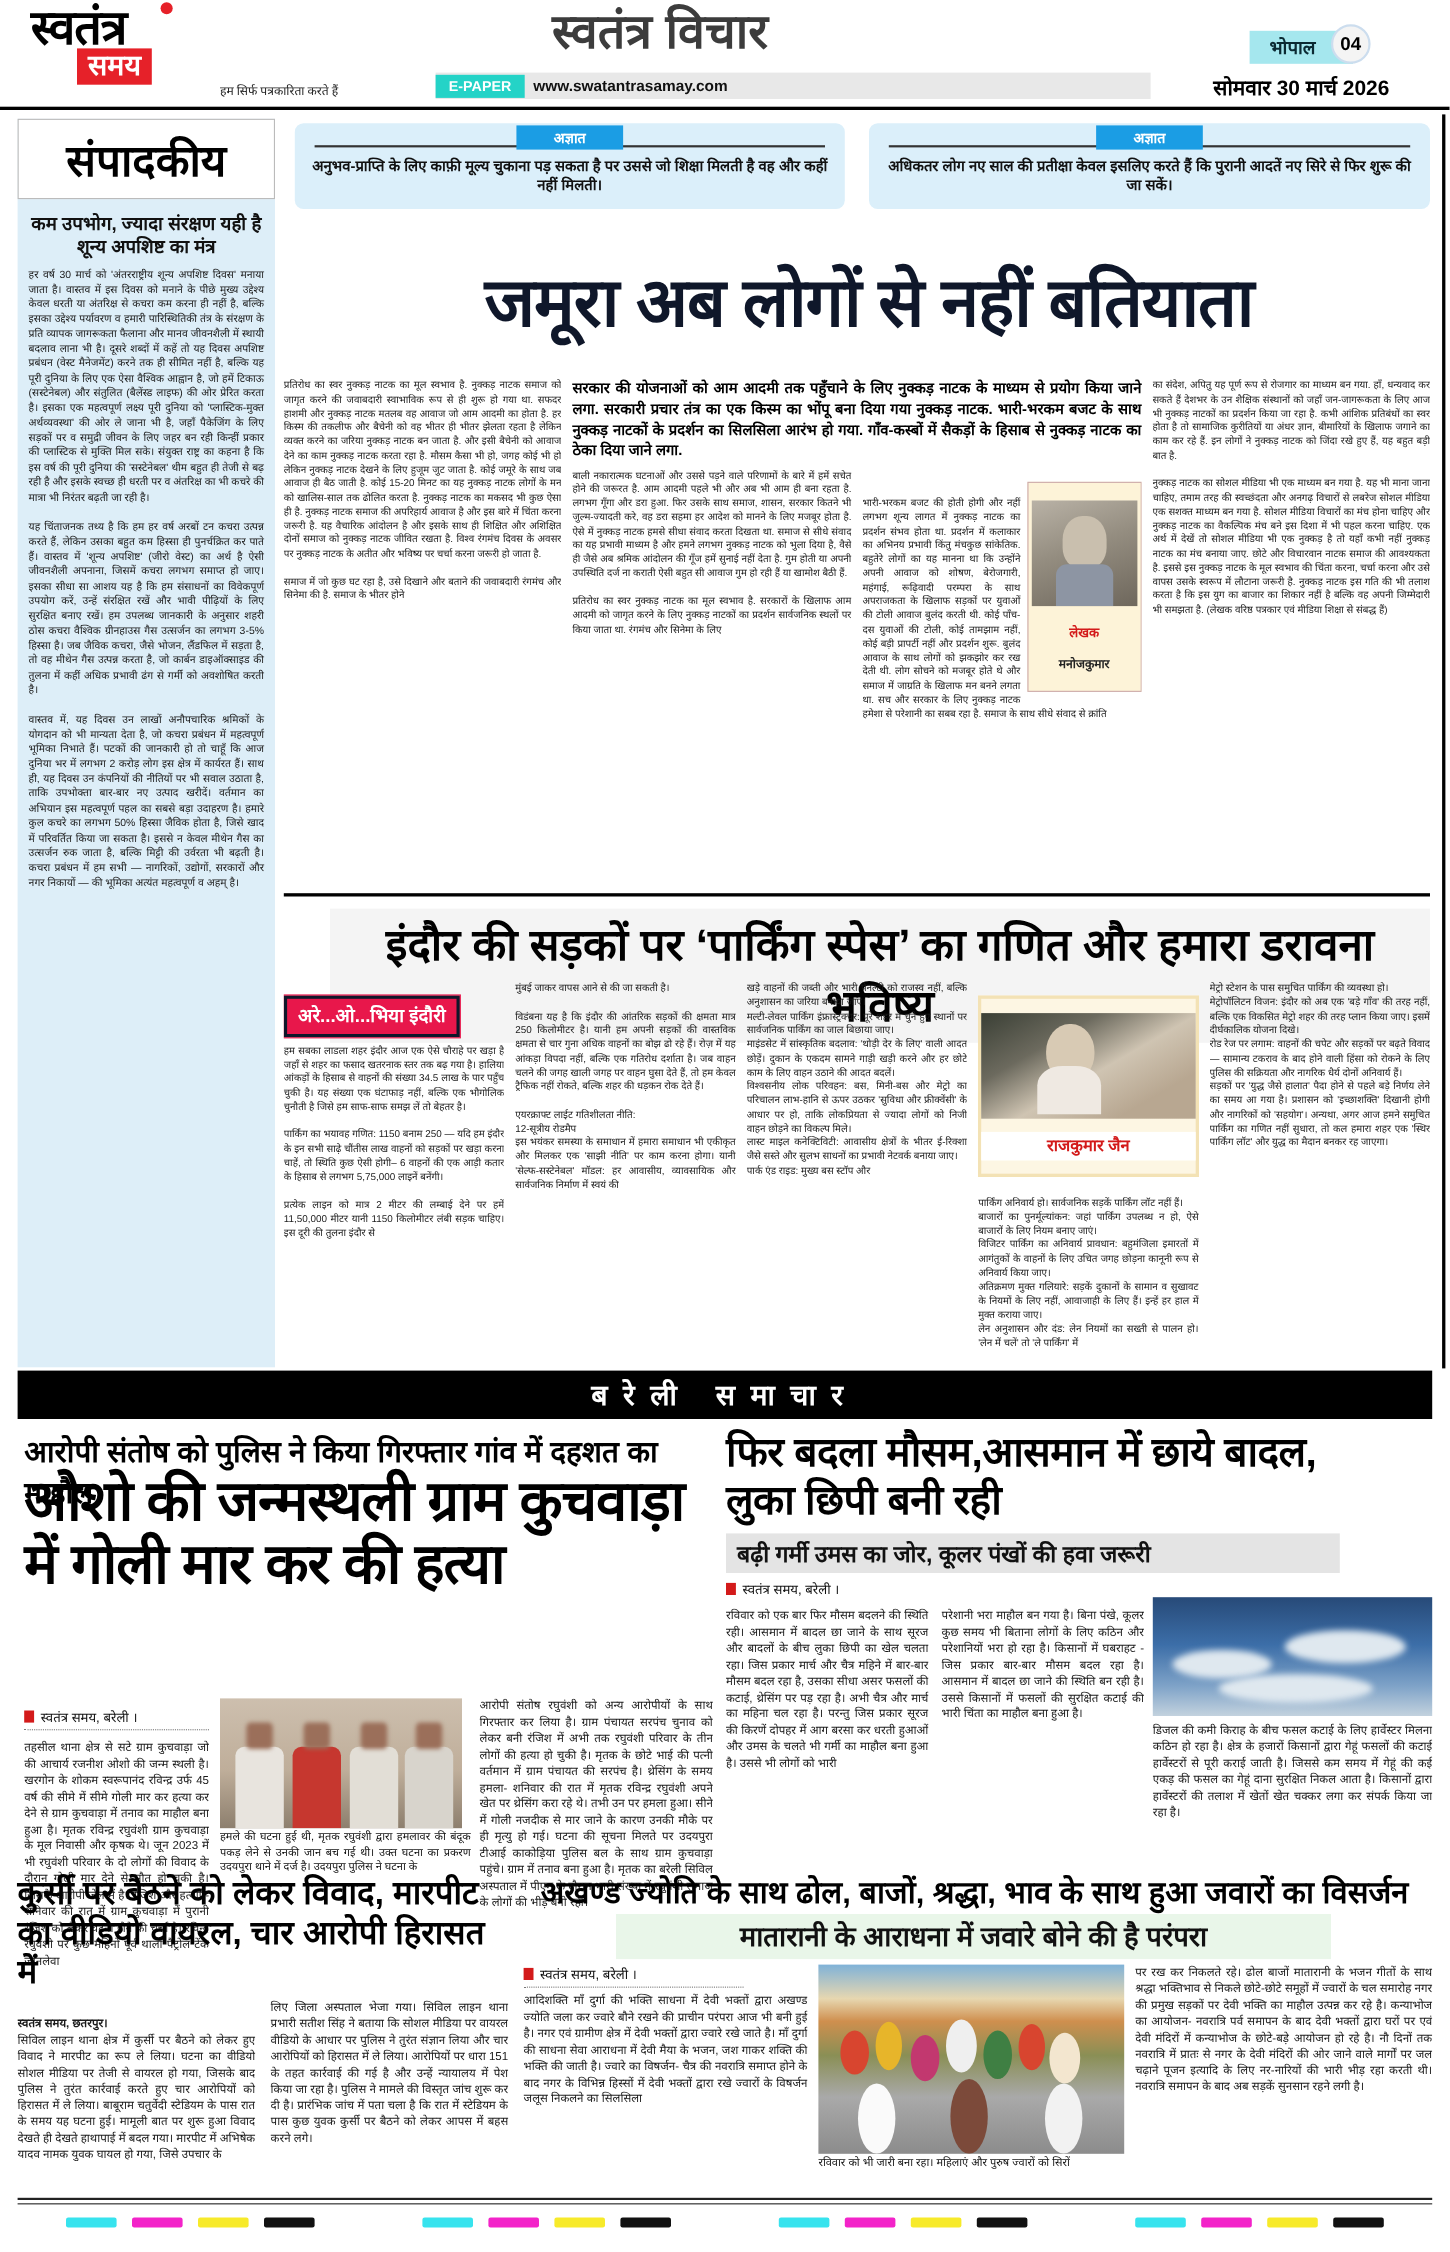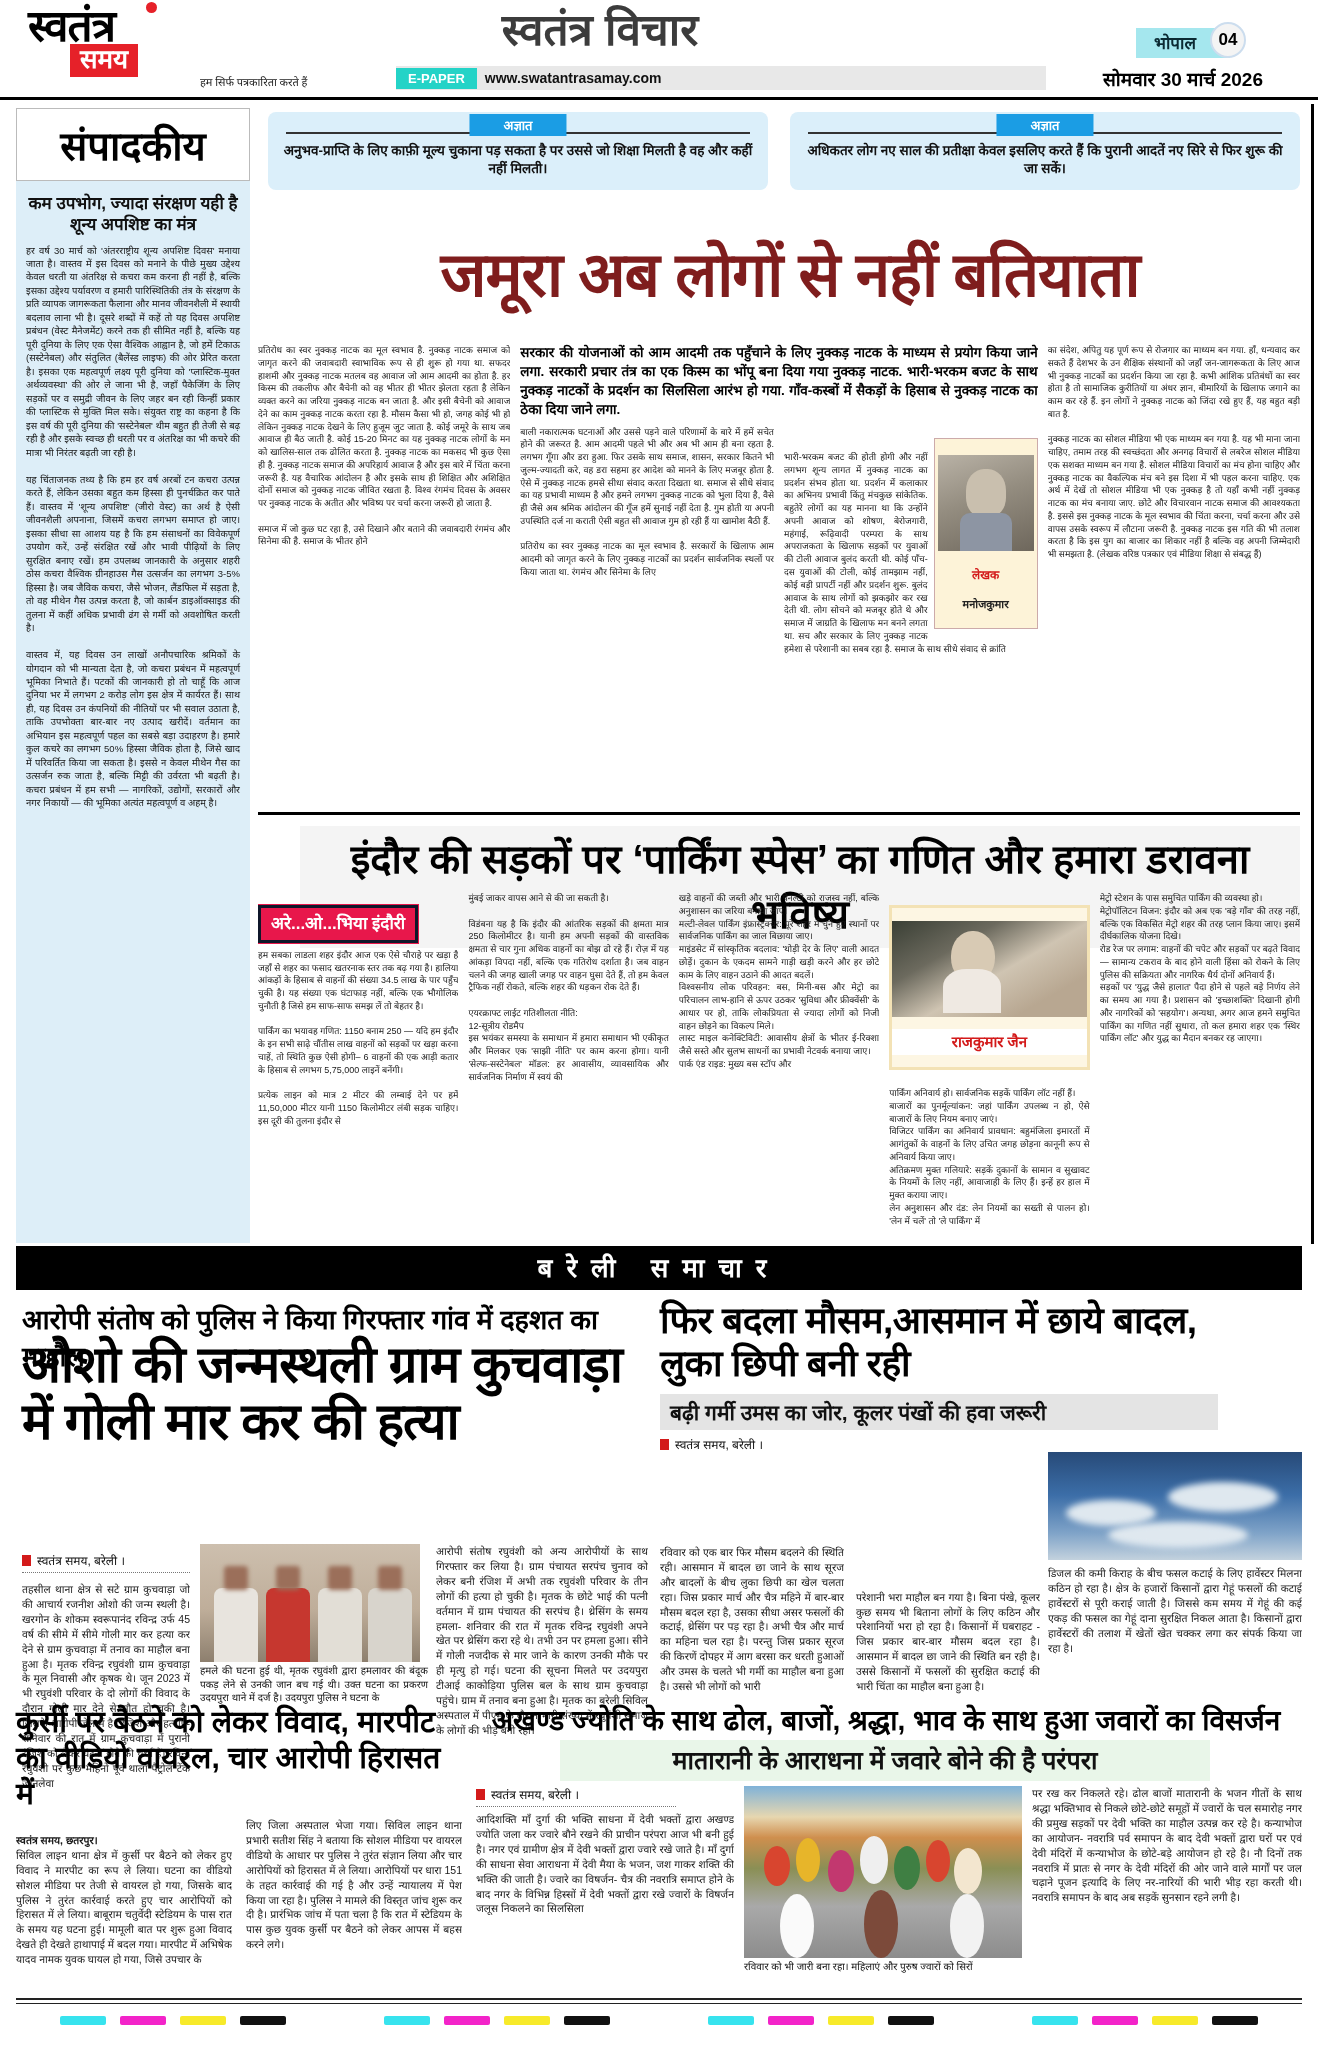--- a/index.html
+++ b/index.html
@@ -29,21 +29,21 @@
   .editorial-sub { text-align:center; font-weight:bold; font-size:17px; line-height:1.25; padding:6px 8px 4px; color:#111; }
   .editorial-body { padding:4px 10px; font-size:9.5px; line-height:1.42; text-align:justify; white-space:pre-line; color:#1a1a1a; }
 
   
   .quote-box { position:absolute; top:112px; height:78px; background:#dbeffa; border-radius:8px; }
   .quote-box .label-line { position:relative; border-bottom:2px solid #333; margin:0 18px; height:22px; }
   .quote-label { position:absolute; left:50%; transform:translateX(-50%); top:2px; background:#1b9de4; color:#fff; font-weight:bold; font-size:13px; padding:2px 34px; }
   .quote-text { text-align:center; font-weight:bold; font-size:13.5px; line-height:1.35; padding:8px 14px 0; color:#111; }
 
   
-  .lead-headline { position:absolute; left:300px; top:230px; width:980px; text-align:center; font-size:62px; font-weight:bold; color:#7f1d1d; letter-spacing:-1px; }
+  .lead-headline { position:absolute; left:300px; top:230px; width:980px; text-align:center; font-size:62px; font-weight:bold; color:#0f172a; letter-spacing:-1px; }
   .lead-body { position:absolute; left:258px; top:344px; width:1042px; height:460px; display:flex; gap:10px; }
   .newscol { flex:1; font-size:9px; line-height:1.42; text-align:justify; white-space:pre-line; color:#1a1a1a; overflow:hidden; }
   .lead-mid { flex:2.05; display:flex; flex-direction:column; overflow:hidden; }
   .lead-intro { font-weight:bold; font-size:13.5px; line-height:1.4; text-align:justify; color:#000; margin-bottom:6px; }
   .lead-mid-cols { display:flex; gap:10px; flex:1; overflow:hidden; }
   .author-box { width:104px; border:1px solid #caa; background:#fdf3d8; padding:3px; text-align:center; margin:0 0 4px 6px; float:right; }
   .author-photo { width:96px; height:96px; background:linear-gradient(160deg,#b9b2a6 0%,#948d80 45%,#6e675c 100%); position:relative; }
   .author-photo:before { content:""; position:absolute; left:28px; top:14px; width:40px; height:48px; background:#c9bfae; border-radius:45% 45% 40% 40%; }
   .author-photo:after { content:""; position:absolute; left:22px; top:58px; width:52px; height:38px; background:#8d95a3; border-radius:10px 10px 0 0; }
   .author-role { color:#d31a1a; font-weight:bold; font-size:12px; margin-top:3px; }
@@ -71,21 +71,21 @@
   .osho-byline { position:absolute; left:22px; top:1552px; width:300px; }
   .osho-photo { position:absolute; left:200px; top:1544px; width:220px; height:118px; background:linear-gradient(180deg,#cdbfae 0%,#bfae9a 55%,#8d7f6e 100%); overflow:hidden; }
   .person { position:absolute; bottom:0; width:44px; height:74px; border-radius:8px 8px 0 0; }
   .person .head { position:absolute; left:10px; top:-22px; width:24px; height:24px; border-radius:4px; background:#9b6f5a; filter:blur(2px); }
   .osho-caption { position:absolute; left:200px; top:1664px; width:228px; font-size:10px; line-height:1.35; text-align:justify; color:#111; }
 
   
   .wx-headline { position:absolute; left:660px; top:1300px; width:560px; font-size:37px; font-weight:bold; line-height:1.15; color:#000; letter-spacing:-0.5px; }
   .wx-subhead { position:absolute; left:660px; top:1394px; width:558px; background:#e4e4e4; font-weight:bold; font-size:21px; padding:4px 10px; color:#111; }
   .wx-byline { position:absolute; left:660px; top:1436px; width:240px; }
-  .wx-cols { position:absolute; left:660px; top:1462px; width:380px; height:232px; display:flex; gap:12px;align-items:flex-end; }
+  .wx-cols { position:absolute; left:660px; top:1462px; width:380px; height:232px; display:flex; gap:12px; }
   .wx-photo { position:absolute; left:1048px; top:1452px; width:254px; height:108px; background:linear-gradient(180deg,#274a78 0%,#3c6ea8 40%,#7fa3c8 75%,#c3d2de 100%); position:absolute; overflow:hidden; }
   .cloud { position:absolute; background:#dfe8ef; border-radius:50%; filter:blur(3px); }
   .wx-col3 { position:absolute; left:1048px; top:1566px; width:254px; height:128px; }
 
   
   .chair-headline { position:absolute; left:16px; top:1704px; width:446px; font-size:30px; font-weight:bold; line-height:1.2; color:#000; }
   .chair-cols { position:absolute; left:16px; top:1818px; width:446px; height:172px; display:flex; gap:14px; }
   .chair-col { font-size:10.5px; }
 
   

